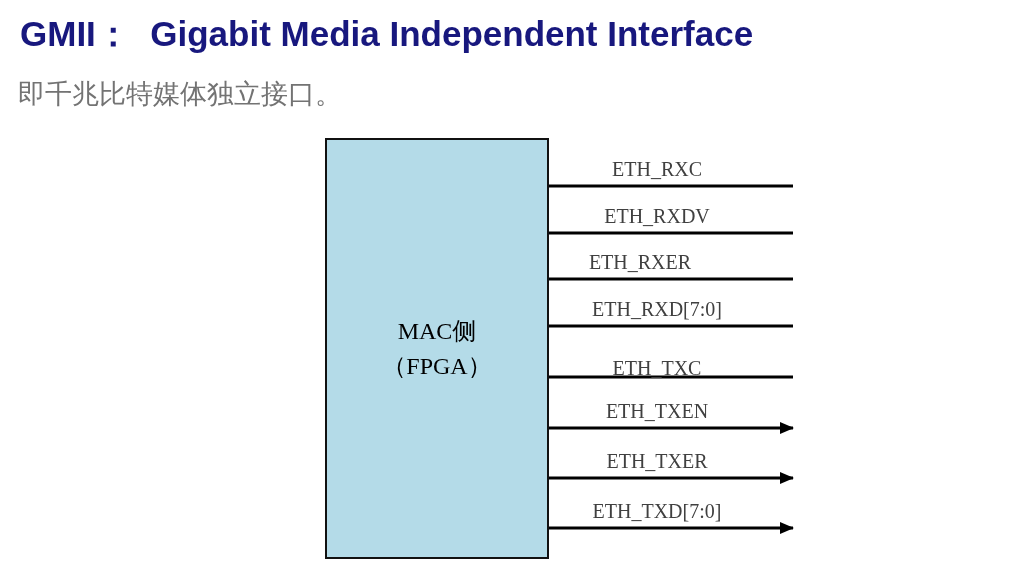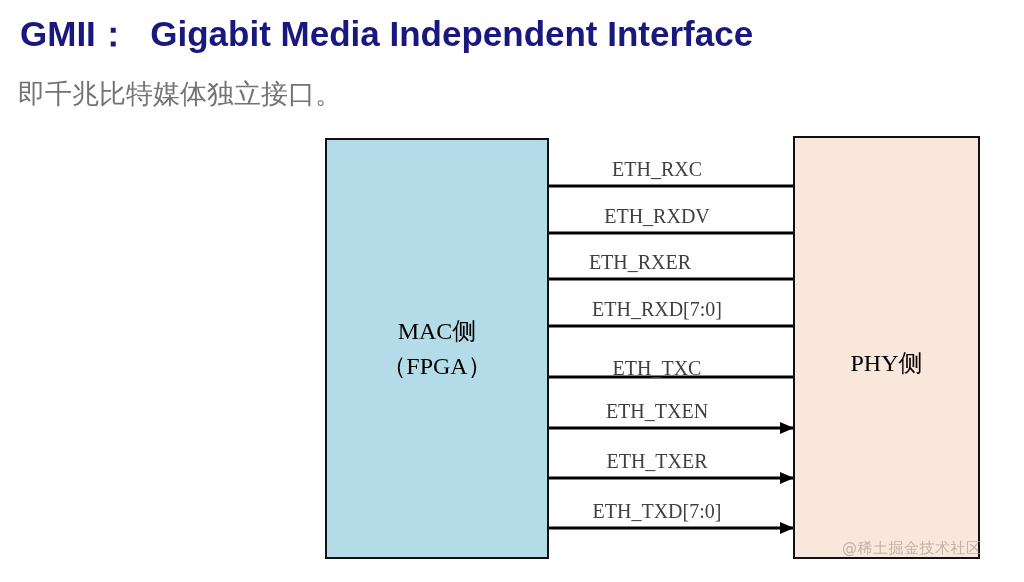--- a/index.html
+++ b/index.html
@@ -142,30 +142,26 @@
         <line x1="521" x2="793" y1="478" y2="478" stroke="#000000" stroke-width="3" marker-end="url(#arrow-right)"></line>
         <line x1="521" x2="793" y1="528" y2="528" stroke="#000000" stroke-width="3" marker-end="url(#arrow-right)"></line>
       </g>
   </svg>
 
   <div id="mac-box" class="node-box">
     <div id="mac-label" class="node-label">MAC侧
 （FPGA）</div>
   </div>
 
-  <div id="phy-box" class="node-box">
-    <div id="phy-label" class="node-label">PHY侧</div>
-  </div>
 
   <div id="signal-labels">
       <div class="signal-label" style="left: 657px; top: 179px;">ETH_RXC</div>
       <div class="signal-label" style="left: 657px; top: 226px;">ETH_RXDV</div>
       <div class="signal-label" style="left: 640px; top: 272px; text-align: right;">ETH_RXER</div>
       <div class="signal-label" style="left: 657px; top: 319px;">ETH_RXD[7:0]</div>
       <div class="signal-label" style="left: 657px; top: 378px;">ETH_TXC</div>
       <div class="signal-label" style="left: 657px; top: 421px;">ETH_TXEN</div>
       <div class="signal-label" style="left: 657px; top: 471px;">ETH_TXER</div>
       <div class="signal-label" style="left: 657px; top: 521px;">ETH_TXD[7:0]</div>
     </div>
 
-  <div id="watermark">@稀土掘金技术社区</div>
 
 </div>
 
 </body></html>

